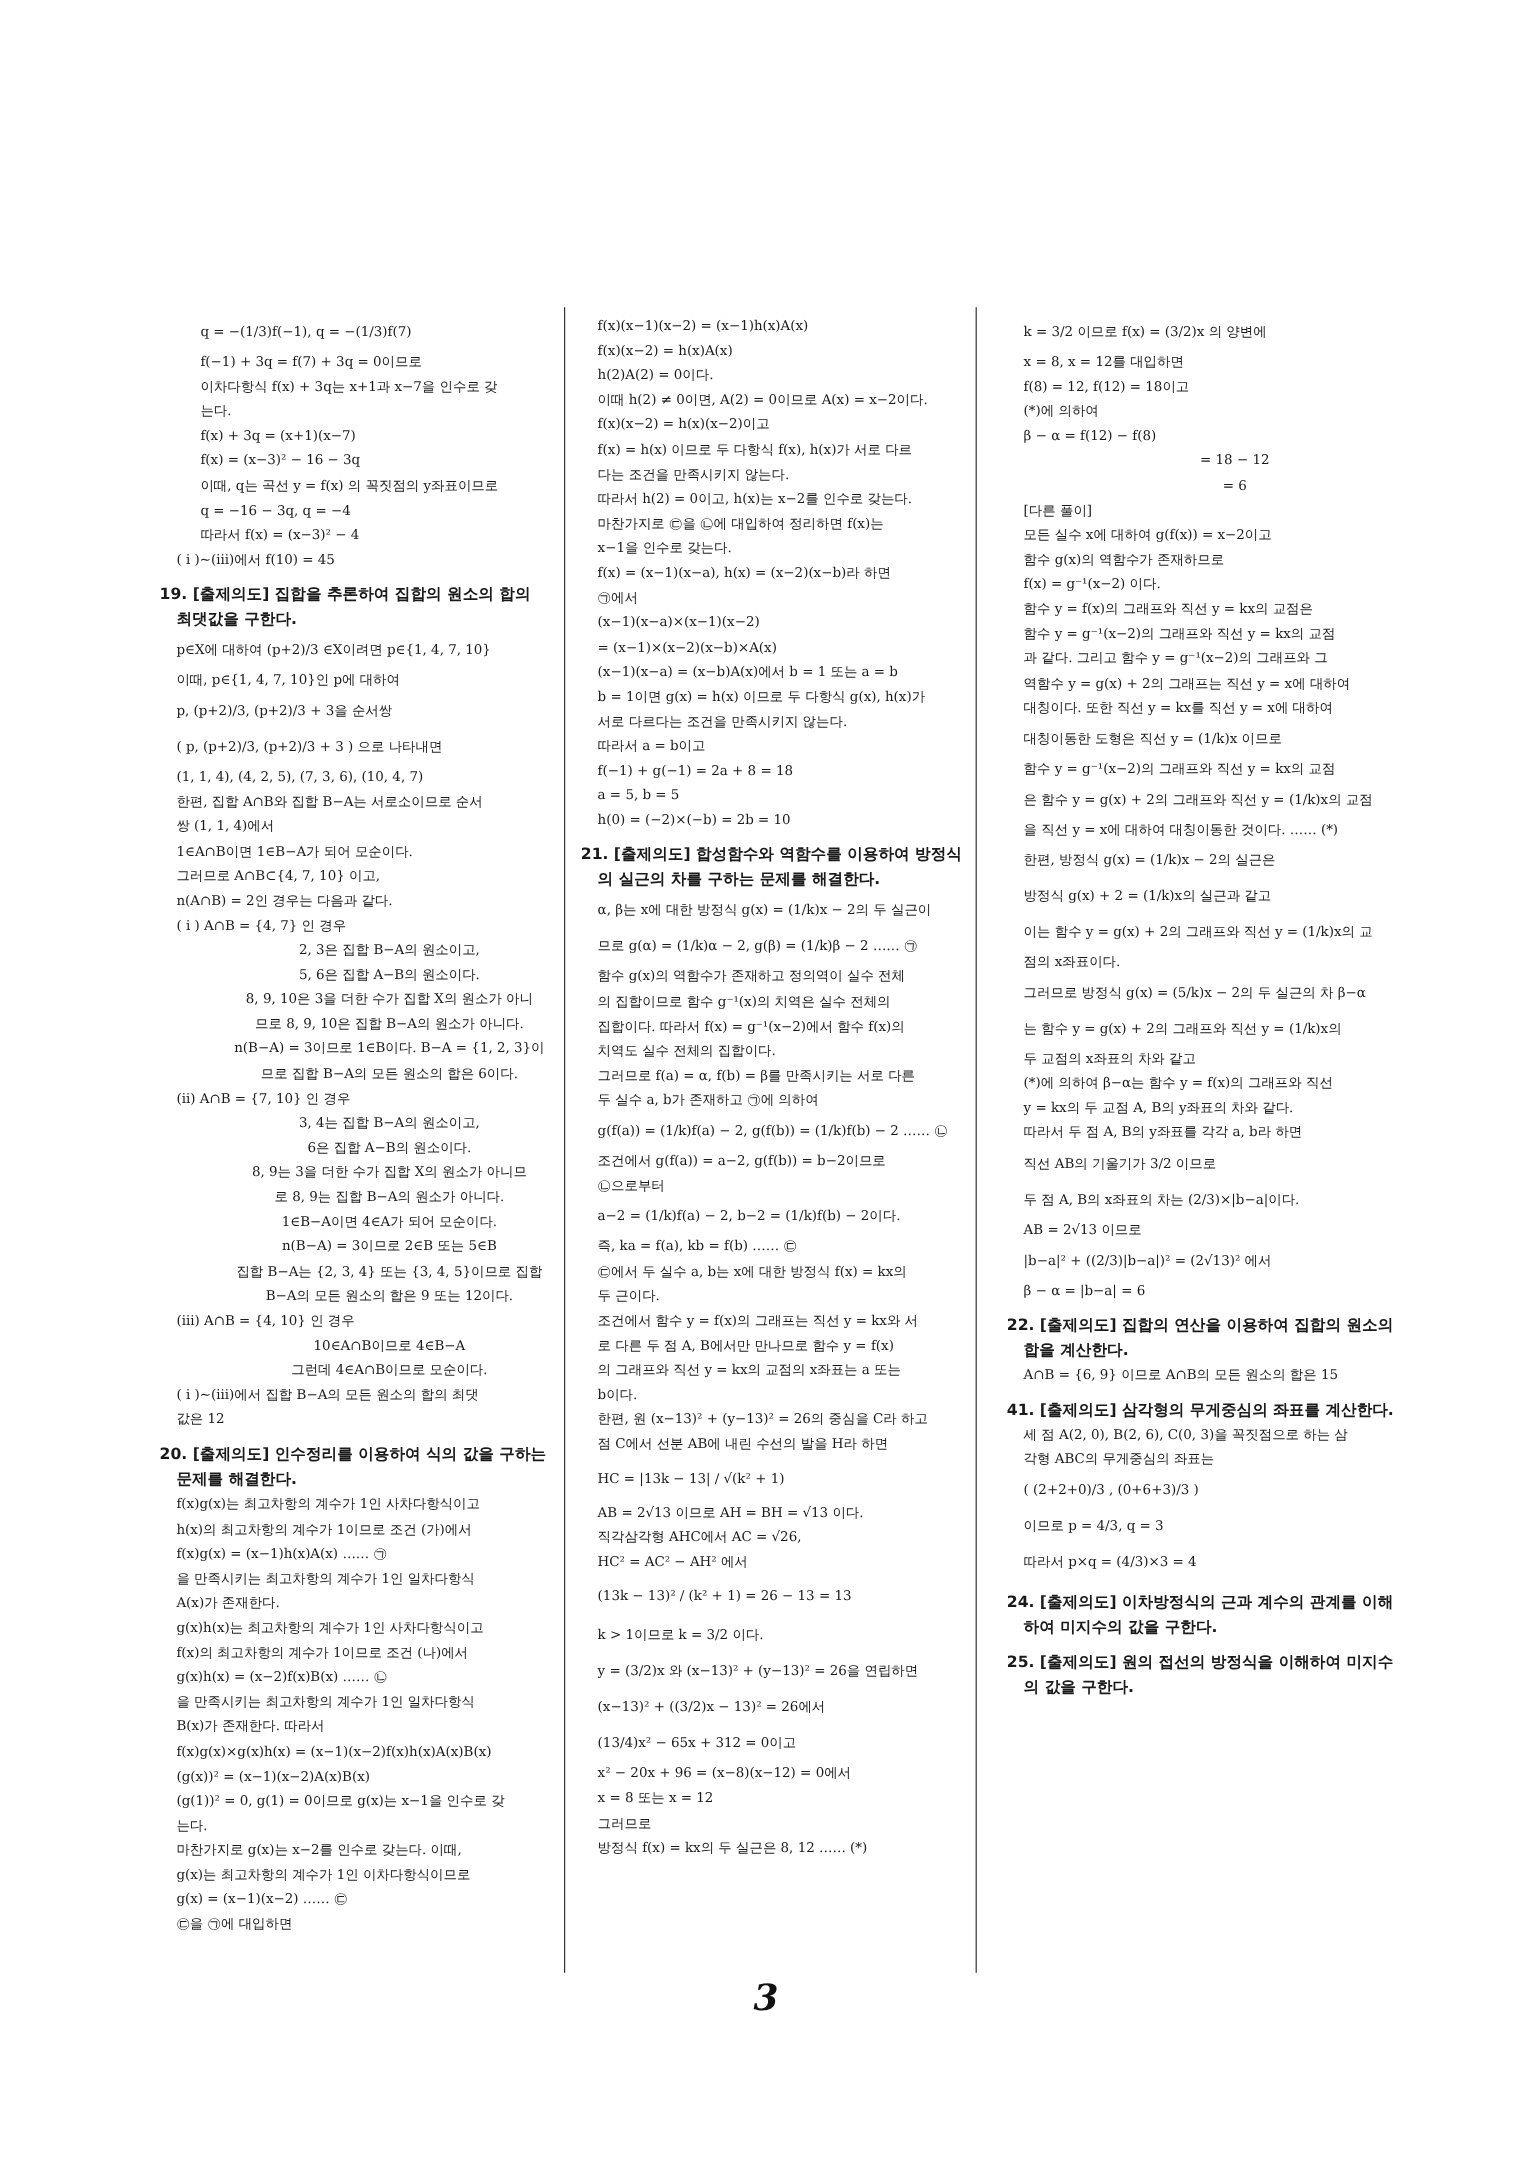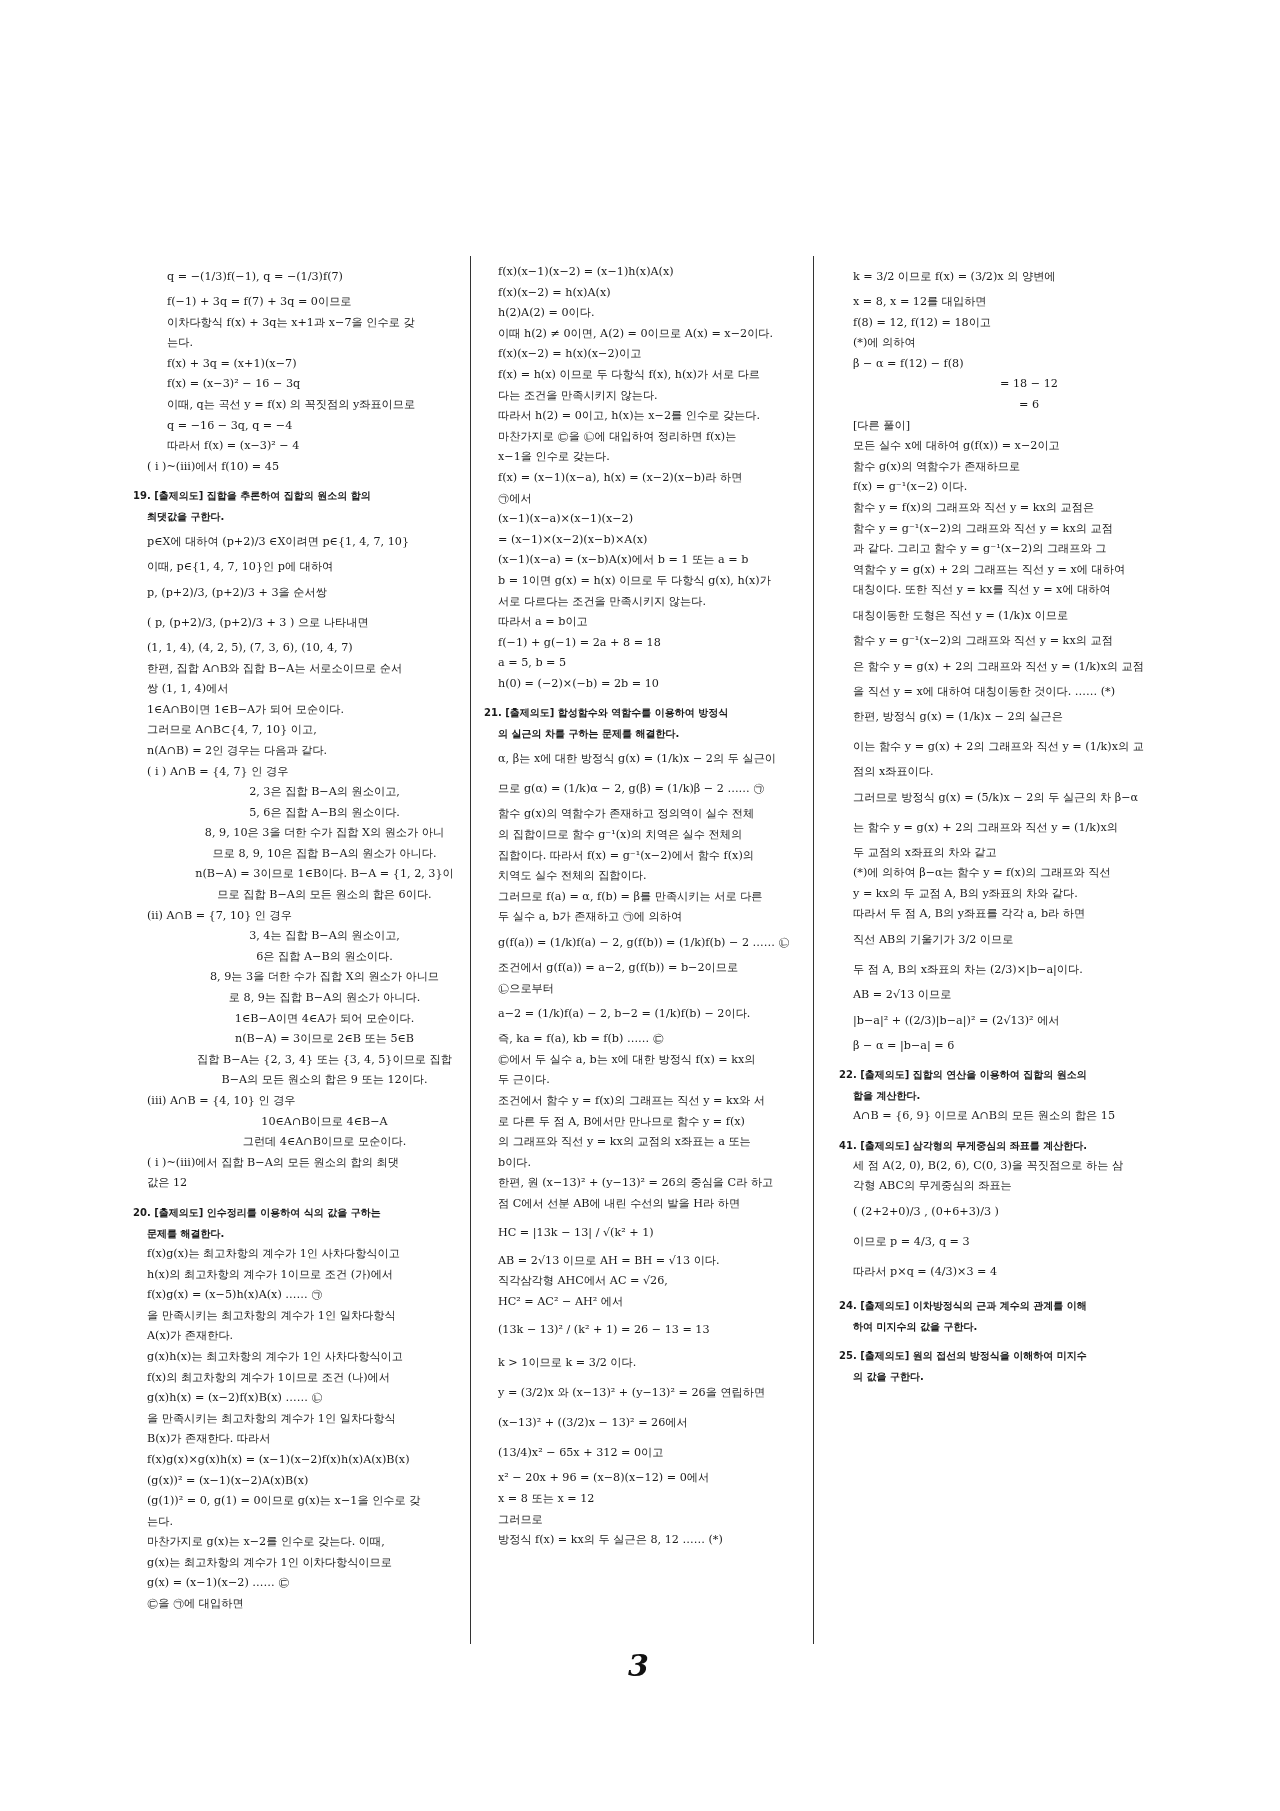--- a/index.html
+++ b/index.html
@@ -35,21 +35,21 @@
   .line { white-space: nowrap; overflow: visible; }
   .ind1 { padding-left: 34px; }
   .ind0 { padding-left: 14px; }
   .ind3 { padding-left: 50px; text-align: center; }
   .tall { line-height: 30px; }
   .taller { line-height: 36px; }
 
   .heading {
     font-family: "DejaVu Sans", "Liberation Sans", sans-serif;
     font-weight: bold;
-    font-size: 10px;
+    font-size: 13px;
     line-height: 21px;
     margin-top: 8px;
     text-align: justify;
   }
   .heading .hcont { padding-left: 14px; display: block; }
 
   .page-number {
     position: absolute;
     left: 628px;
     top: 1648px;
@@ -120,21 +120,21 @@
         <div class="line ind0">값은  12</div>
       </div>
 
     <div class="heading">
       <span>20. [출제의도]  인수정리를  이용하여  식의  값을  구하는</span>
       <span class="hcont">문제를 해결한다.</span>
     </div>
     <div id="left-q20">
         <div class="line ind0">f(x)g(x)는  최고차항의  계수가  1인  사차다항식이고</div>
         <div class="line ind0">h(x)의  최고차항의  계수가  1이므로  조건  (가)에서</div>
-        <div class="line ind0">f(x)g(x) = (x−5)h(x)A(x)  ……  ㉠</div>
+        <div class="line ind0">f(x)g(x) = (x−1)h(x)A(x)  ……  ㉠</div>
         <div class="line ind0">을  만족시키는  최고차항의  계수가  1인  일차다항식</div>
         <div class="line ind0">A(x)가  존재한다.</div>
         <div class="line ind0">g(x)h(x)는  최고차항의  계수가  1인  사차다항식이고</div>
         <div class="line ind0">f(x)의  최고차항의  계수가  1이므로  조건  (나)에서</div>
         <div class="line ind0">g(x)h(x) = (x−2)f(x)B(x)  ……  ㉡</div>
         <div class="line ind0">을  만족시키는  최고차항의  계수가  1인  일차다항식</div>
         <div class="line ind0">B(x)가  존재한다.  따라서</div>
         <div class="line ind0">f(x)g(x)×g(x)h(x) = (x−1)(x−2)f(x)h(x)A(x)B(x)</div>
         <div class="line ind0">(g(x))² = (x−1)(x−2)A(x)B(x)</div>
         <div class="line ind0">(g(1))² = 0,  g(1) = 0이므로  g(x)는  x−1을  인수로  갖</div>
@@ -229,20 +229,21 @@
         <div class="line ind0">함수  y = f(x)의  그래프와  직선  y = kx의  교점은</div>
         <div class="line ind0">함수  y = g⁻¹(x−2)의  그래프와  직선  y = kx의  교점</div>
         <div class="line ind0">과  같다.  그리고  함수  y = g⁻¹(x−2)의  그래프와  그</div>
         <div class="line ind0">역함수  y = g(x) + 2의  그래프는  직선  y = x에  대하여</div>
         <div class="line ind0">대칭이다.  또한  직선  y = kx를  직선  y = x에  대하여</div>
         <div class="line ind0 tall">대칭이동한  도형은  직선  y = (1/k)x 이므로</div>
         <div class="line ind0">함수  y = g⁻¹(x−2)의  그래프와  직선  y = kx의  교점</div>
         <div class="line ind0 tall">은  함수  y = g(x) + 2의  그래프와  직선  y = (1/k)x의  교점</div>
         <div class="line ind0">을  직선  y = x에  대하여  대칭이동한  것이다.  ……  (*)</div>
         <div class="line ind0 tall">한편,  방정식  g(x) = (1/k)x − 2의  실근은</div>
+        <div class="line ind0 tall">방정식  g(x) + 2 = (1/k)x의  실근과  같고</div>
         <div class="line ind0 tall">이는  함수  y = g(x) + 2의  그래프와  직선  y = (1/k)x의  교</div>
         <div class="line ind0">점의  x좌표이다.</div>
         <div class="line ind0 tall">그러므로  방정식  g(x) = (5/k)x − 2의  두  실근의  차  β−α</div>
         <div class="line ind0 tall">는  함수  y = g(x) + 2의  그래프와  직선  y = (1/k)x의</div>
         <div class="line ind0">두  교점의  x좌표의  차와  같고</div>
         <div class="line ind0">(*)에  의하여  β−α는  함수  y = f(x)의  그래프와  직선</div>
         <div class="line ind0">y = kx의  두  교점  A,  B의  y좌표의  차와  같다.</div>
         <div class="line ind0">따라서  두  점  A,  B의  y좌표를  각각  a,  b라  하면</div>
         <div class="line ind0 tall">직선  AB의  기울기가  3/2 이므로</div>
         <div class="line ind0 tall">두  점  A,  B의  x좌표의  차는  (2/3)×|b−a|이다.</div>

